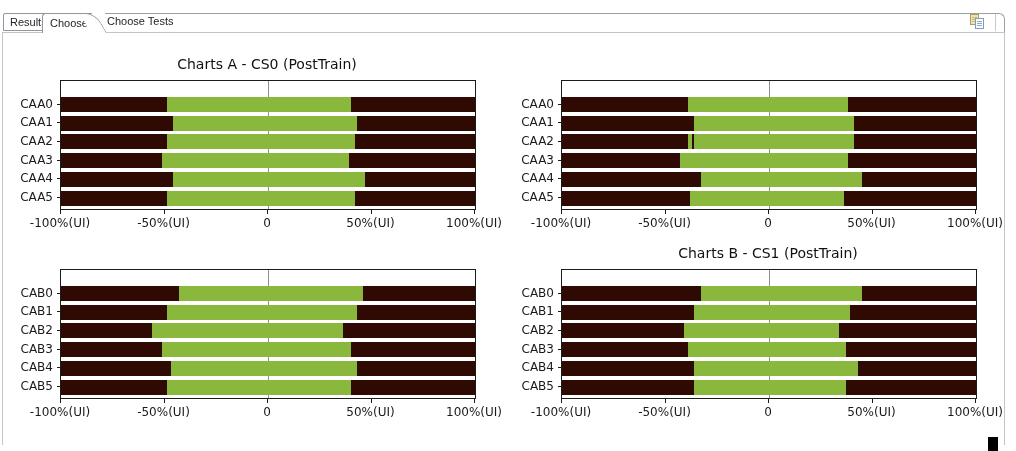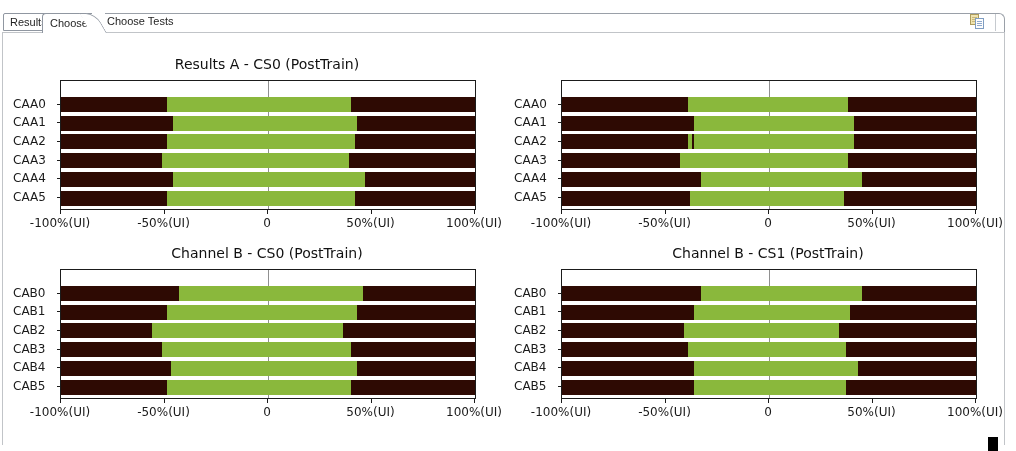--- a/index.html
+++ b/index.html
@@ -53,21 +53,21 @@
   }
   .plot{
     position:absolute;left:47px;top:24px;width:414px;height:128px;
     border:1px solid #1b1b1b;background:#fff;box-sizing:content-box;
   }
   .zero-line{position:absolute;left:50%;top:0;bottom:0;width:1px;z-index:0;}
   .bar-row{position:absolute;left:0;right:0;height:15px;z-index:1;}
   .green-seg{position:absolute;top:0;bottom:0;}
   .fail-mark{position:absolute;top:0;bottom:0;width:2px;}
   .y-label{
-    position:absolute;left:0;width:40px;
+    position:absolute;left:0;width:40px;text-align:right;
     font:12px "DejaVu Sans",sans-serif;color:#1a1a1a;height:14px;line-height:14px;
   }
   .y-tick{position:absolute;left:44px;width:4px;height:1px;background:#1b1b1b;}
   .x-tick{position:absolute;width:1px;height:4px;background:#1b1b1b;}
   .x-lab{
     position:absolute;width:90px;text-align:center;
     font:12px "DejaVu Sans",sans-serif;color:#1a1a1a;height:14px;line-height:14px;
   }
   .cursor-artifact{position:absolute;left:988px;top:437px;width:10px;height:14px;background:#000;z-index:20;}
 </style>
@@ -91,21 +91,21 @@
       <i style="top:2px"></i>
         <i style="top:4px"></i>
         <i style="top:6px"></i>
     </span>
   </span>
 </div>
 <div class="tb-sep"></div>
 
 <div class="panel">
   <div class="chart-slot" style="left:10px;top:23px;">
-      <div class="chart-title">Results A - CS0 (PostTrain)</div>
+      <div class="chart-title">Charts A - CS0 (PostTrain)</div>
       <div class="plot" style="border-color: rgb(27, 27, 27);">
         <div class="zero-line" style="background: rgb(144, 144, 144);"></div>
         <div class="bar-row" style="top: 16px; background: rgb(46, 10, 3);">
           <div class="green-seg" style="left: 25.5%; width: 44.5%; background: rgb(138, 184, 60);"></div>
         </div>
         <div class="bar-row" style="top: 34.7px; background: rgb(46, 10, 3);">
           <div class="green-seg" style="left: 27%; width: 44.5%; background: rgb(138, 184, 60);"></div>
         </div>
         <div class="bar-row" style="top: 53.4px; background: rgb(46, 10, 3);">
           <div class="green-seg" style="left: 25.5%; width: 45.5%; background: rgb(138, 184, 60);"></div>
@@ -183,21 +183,20 @@
       <div class="x-tick" style="left: 150.5px; top: 154px; background: rgb(27, 27, 27);"></div>
       <div class="x-lab" style="left: 105.5px; top: 160px;">-50%(UI)</div>
       <div class="x-tick" style="left: 254px; top: 154px; background: rgb(27, 27, 27);"></div>
       <div class="x-lab" style="left: 209px; top: 160px;">0</div>
       <div class="x-tick" style="left: 357.5px; top: 154px; background: rgb(27, 27, 27);"></div>
       <div class="x-lab" style="left: 312.5px; top: 160px;">50%(UI)</div>
       <div class="x-tick" style="left: 461px; top: 154px; background: rgb(27, 27, 27);"></div>
       <div class="x-lab" style="left: 416px; top: 160px;">100%(UI)</div>
     </div>
   <div class="chart-slot" style="left:10px;top:212px;">
-      <div class="chart-title">Channel B - CS0 (PostTrain)</div>
       <div class="plot" style="border-color: rgb(27, 27, 27);">
         <div class="zero-line" style="background: rgb(144, 144, 144);"></div>
         <div class="bar-row" style="top: 16px; background: rgb(46, 10, 3);">
           <div class="green-seg" style="left: 28.5%; width: 44.5%; background: rgb(138, 184, 60);"></div>
         </div>
         <div class="bar-row" style="top: 34.7px; background: rgb(46, 10, 3);">
           <div class="green-seg" style="left: 25.5%; width: 46%; background: rgb(138, 184, 60);"></div>
         </div>
         <div class="bar-row" style="top: 53.4px; background: rgb(46, 10, 3);">
           <div class="green-seg" style="left: 22%; width: 46%; background: rgb(138, 184, 60);"></div>
@@ -229,21 +228,21 @@
       <div class="x-tick" style="left: 150.5px; top: 154px; background: rgb(27, 27, 27);"></div>
       <div class="x-lab" style="left: 105.5px; top: 160px;">-50%(UI)</div>
       <div class="x-tick" style="left: 254px; top: 154px; background: rgb(27, 27, 27);"></div>
       <div class="x-lab" style="left: 209px; top: 160px;">0</div>
       <div class="x-tick" style="left: 357.5px; top: 154px; background: rgb(27, 27, 27);"></div>
       <div class="x-lab" style="left: 312.5px; top: 160px;">50%(UI)</div>
       <div class="x-tick" style="left: 461px; top: 154px; background: rgb(27, 27, 27);"></div>
       <div class="x-lab" style="left: 416px; top: 160px;">100%(UI)</div>
     </div>
   <div class="chart-slot" style="left:511px;top:212px;">
-      <div class="chart-title">Channel B - CS1 (PostTrain)</div>
+      <div class="chart-title">Charts B - CS1 (PostTrain)</div>
       <div class="plot" style="border-color: rgb(27, 27, 27);">
         <div class="zero-line" style="background: rgb(144, 144, 144);"></div>
         <div class="bar-row" style="top: 16px; background: rgb(46, 10, 3);">
           <div class="green-seg" style="left: 33.5%; width: 39%; background: rgb(138, 184, 60);"></div>
         </div>
         <div class="bar-row" style="top: 34.7px; background: rgb(46, 10, 3);">
           <div class="green-seg" style="left: 32%; width: 37.5%; background: rgb(138, 184, 60);"></div>
         </div>
         <div class="bar-row" style="top: 53.4px; background: rgb(46, 10, 3);">
           <div class="green-seg" style="left: 29.5%; width: 37.5%; background: rgb(138, 184, 60);"></div>

